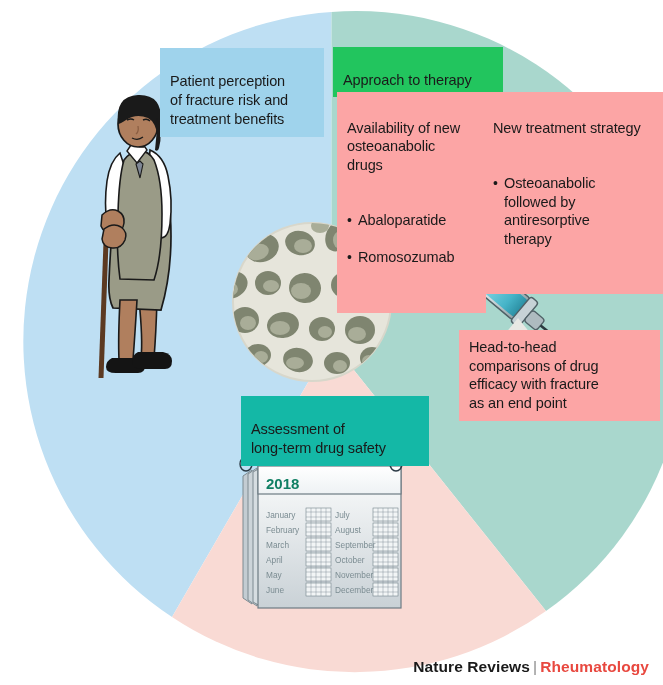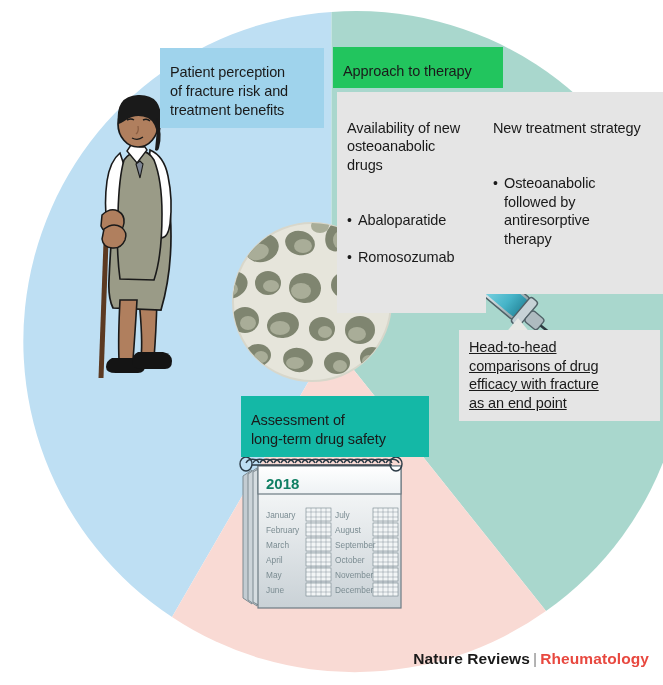--- a/index.html
+++ b/index.html
@@ -8,51 +8,51 @@
     font-family:"Liberation Sans","DejaVu Sans",sans-serif;
     color:#1a1a1a;
   }
   #canvas{position:absolute;left:0;top:0;width:663px;height:685px;}
   .layer{position:absolute;left:0;top:0;width:663px;height:685px;}
 
   
   .chip{
     position:absolute;
     font-size:14.5px;line-height:19px;
-    padding:15px 10px 8px 10px;
+    padding:24px 10px 8px 10px;
     white-space:pre-line;
     letter-spacing:-0.1px;
   }
   #chip-patient{left:160px;top:48px;width:144px;background:#9fd3ec;}
   #chip-approach{left:333px;top:47px;width:150px;background:#22c55e;padding-bottom:7px;}
   #chip-assess{left:241px;top:396px;width:168px;background:#14b8a6;}
 
   
   .callout{
-    position:absolute;background:#e5e5e5;
+    position:absolute;background:#fca5a5;
     font-size:14.5px;line-height:18.5px;
     padding:8px 9px 9px 10px;
     white-space:pre-line;letter-spacing:-0.1px;
   }
   .callout .bullets{margin:0;padding:0;list-style:none;}
   .callout .bullets li{position:relative;padding-left:11px;}
   .callout .bullets li:before{
     content:"\2022";position:absolute;left:0;top:0;font-size:14px;
   }
   #call-avail{left:337px;top:92px;width:130px;}
   #call-strategy{left:483px;top:92px;width:165px;}
-  #call-head{left:459px;top:330px;width:182px;text-decoration:underline;}
+  #call-head{left:459px;top:330px;width:182px;}
   .tail{position:absolute;width:0;height:0;}
   #tail-avail{left:385px;top:185px;border-left:13px solid transparent;border-right:13px solid transparent;border-top:30px solid #e8e9e4;transform:skewX(-11deg);}
   #tail-strategy{left:543px;top:181px;border-left:14px solid transparent;border-right:14px solid transparent;border-top:32px solid #e8e9e4;transform:skewX(10deg);}
   #tail-head{left:505px;top:318px;border-left:13px solid transparent;border-right:13px solid transparent;border-bottom:16px solid #e8e9e4;}
 
   
   #footer{
-    position:absolute;right:14px;bottom:17px;
+    position:absolute;right:14px;bottom:9px;
     font-size:15.5px;font-weight:bold;letter-spacing:0.1px;
   }
   #footer .brand{color:#1a1a1a;}
   #footer .sep{color:#8a8a8a;font-weight:normal;padding:0 3px;}
   #footer .journal{color:#e8483f;}
   .cal-txt{font-size:8.3px;fill:#7b8c92;font-family:"Liberation Sans",sans-serif;}
   .cal-year{font-size:15px;font-weight:bold;fill:#0f7f63;font-family:"Liberation Sans",sans-serif;}
 </style>
 </head>
 <body>

